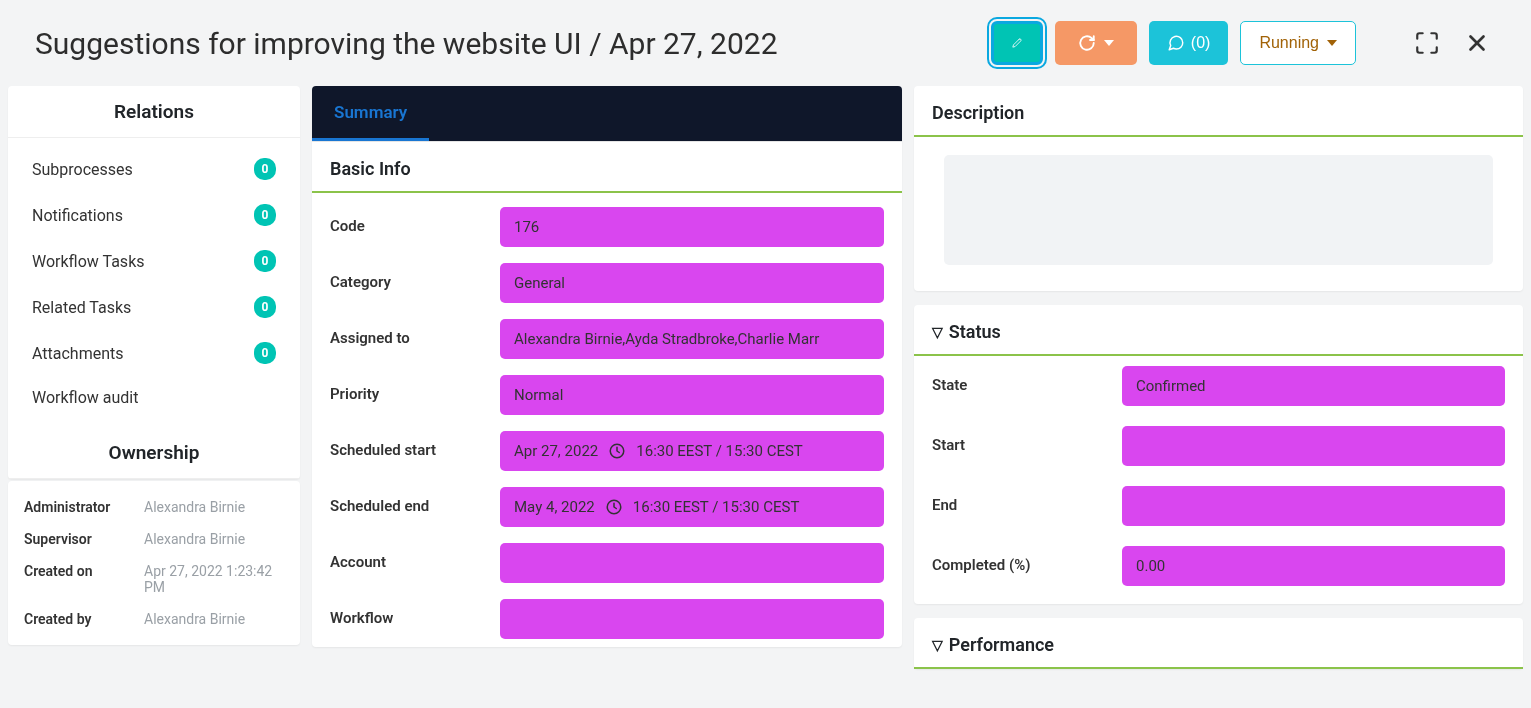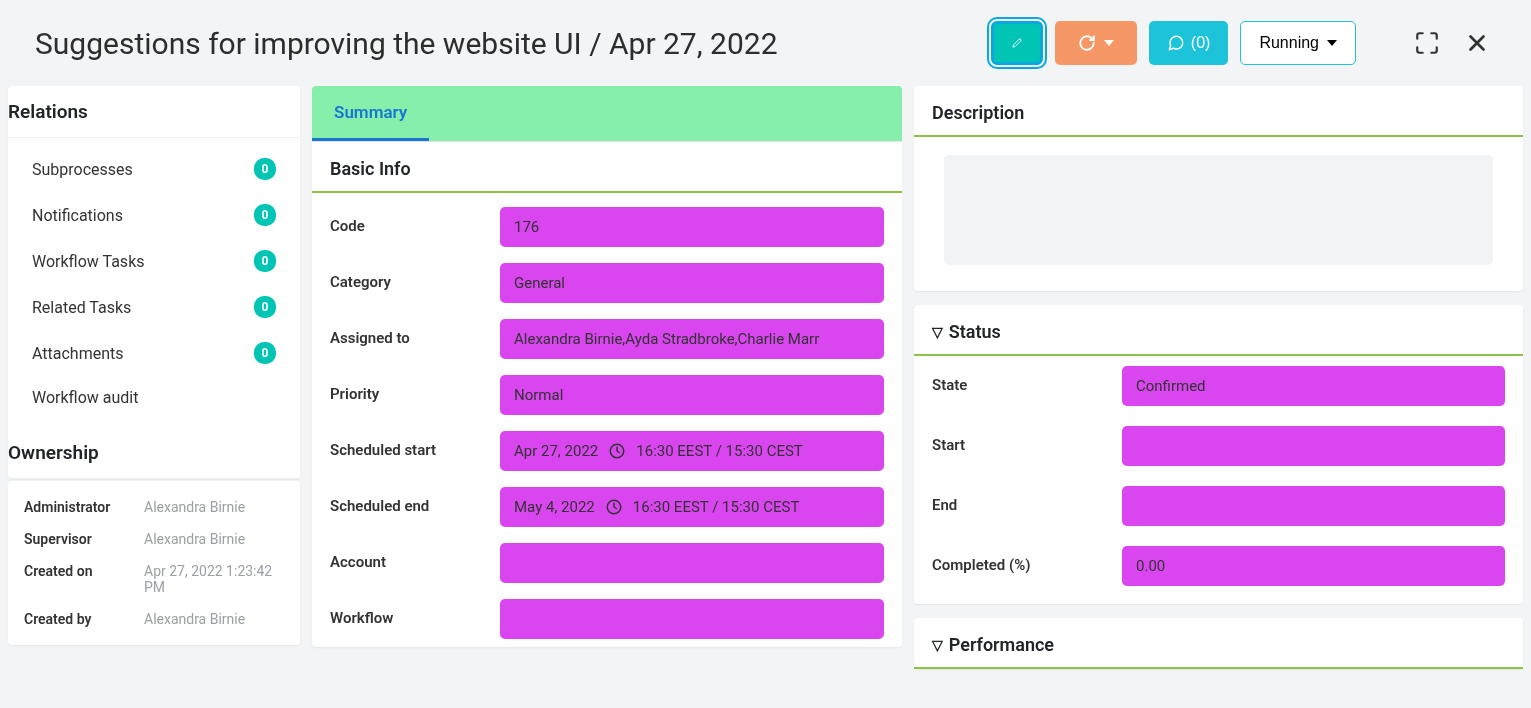--- a/index.html
+++ b/index.html
@@ -57,21 +57,21 @@
 }
 .btn-comments {
   background: #1cc3d9;
   color: #fff;
   gap: 6px;
   font-weight: 500;
 }
 .btn-running {
   background: #fff;
   border: 1px solid #1cc3d9;
-  color: #000000;
+  color: #a16207;
   gap: 8px;
   font-weight: 500;
 }
 .icon-btn {
   background: transparent;
   border: none;
   cursor: pointer;
   color: #333;
   padding: 6px;
 }
@@ -88,21 +88,21 @@
 }
 .card {
   background: #fff;
   border-radius: 4px;
   box-shadow: 0 1px 2px rgba(0,0,0,0.06);
 }
 .sidebar .card { margin-bottom: 2px; }
 .section-title {
   font-size: 19px;
   font-weight: 600;
-  text-align: left;
+  text-align: center;
   padding: 14px 0;
   border-bottom: 1px solid #eee;
 }
 .nav-list { padding: 8px 0; }
 .nav-item {
   display: flex;
   align-items: center;
   justify-content: space-between;
   padding: 12px 24px;
   cursor: pointer;
@@ -141,21 +141,21 @@
 .main {
   flex: 1;
   display: flex;
   gap: 12px;
 }
 .col-left { width: 590px; }
 .col-right { flex: 1; }
 .tabs {
   display: flex;
   border-bottom: 1px solid #e5e5e5;
-  background: #86efac;
+  background: #0f172a;
   border-radius: 4px 4px 0 0;
   text-align: right;
 }
 .tab {
   padding: 16px 22px;
   font-size: 17px;
   font-weight: 600;
   color: #1976d2;
   border-bottom: 3px solid #1976d2;
   cursor: pointer;

